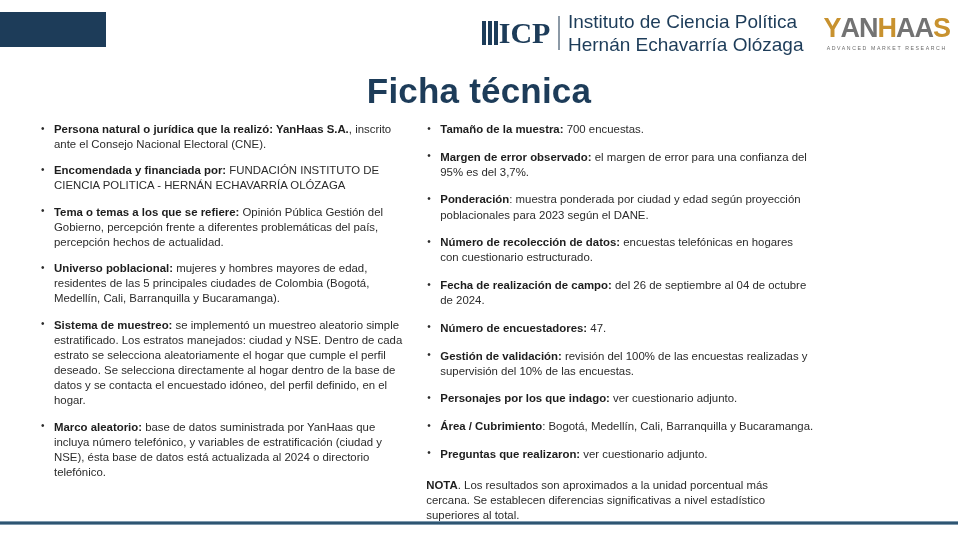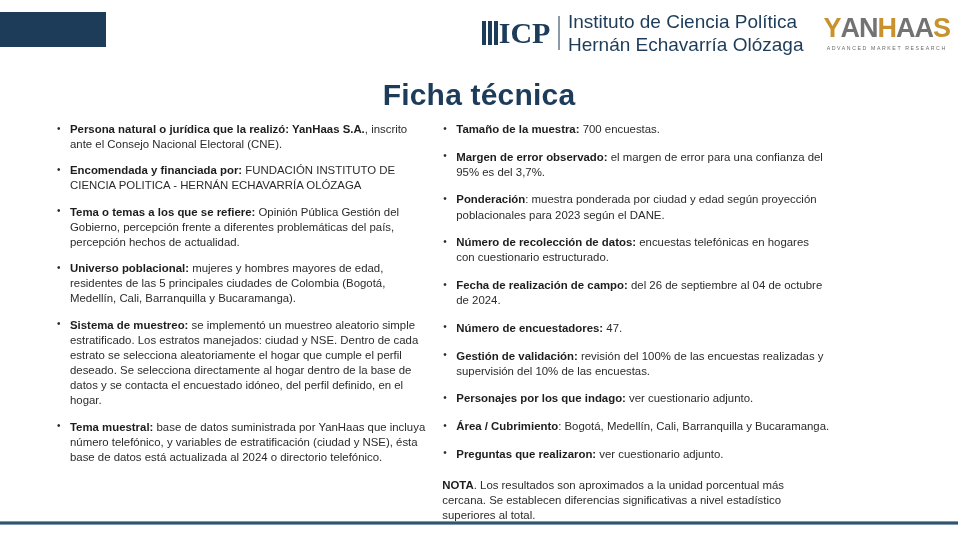--- a/index.html
+++ b/index.html
@@ -110,35 +110,33 @@
     white-space: nowrap;
   }
 
   
   .page-title {
     position: absolute;
     left: 0;
     right: 0;
     top: 71px;
     text-align: center;
-    font-size: 30px;
+    font-size: 35px;
     font-weight: 700;
     color: #1d3c59;
     letter-spacing: 0.2px;
-    margin-top: 7px;
   }
 
   
   .columns {
     position: absolute;
     left: 0;
     top: 122px;
     width: 832px;
     display: flex;
-    padding-left: 16px;
   }
   .col {
     box-sizing: border-box;
   }
   .col-left {
     width: 482px;
     padding-left: 40px;
     padding-right: 8px;
   }
   .col-right {
@@ -249,21 +247,21 @@
       <li>
         <span class="lbl">Tema o temas a los que se refiere:</span><span> Opinión Pública Gestión del Gobierno, percepción frente a diferentes problemáticas del país, percepción hechos de actualidad.</span>
       </li>
       <li>
         <span class="lbl">Universo poblacional:</span><span> mujeres y hombres mayores de edad, residentes de las 5 principales ciudades de Colombia (Bogotá, Medellín, Cali, Barranquilla y Bucaramanga).</span>
       </li>
       <li>
         <span class="lbl">Sistema de muestreo:</span><span> se implementó un muestreo aleatorio simple estratificado. Los estratos manejados: ciudad y NSE. Dentro de cada estrato se selecciona aleatoriamente el hogar que cumple el perfil deseado. Se selecciona directamente al hogar dentro de la base de datos y se contacta el encuestado idóneo, del perfil definido, en el hogar.</span>
       </li>
       <li>
-        <span class="lbl">Tema muestral:</span><span> base de datos suministrada por YanHaas que incluya número telefónico, y variables de estratificación (ciudad y NSE), ésta base de datos está actualizada al 2024 o directorio telefónico.</span>
+        <span class="lbl">Marco aleatorio:</span><span> base de datos suministrada por YanHaas que incluya número telefónico, y variables de estratificación (ciudad y NSE), ésta base de datos está actualizada al 2024 o directorio telefónico.</span>
       </li>
     </ul>
   </div>
 
   <div class="col col-right">
     <ul class="bullets">
       <li>
         <span class="lbl">Tamaño de la muestra:</span><span> 700 encuestas.</span>
       </li>
       <li>

